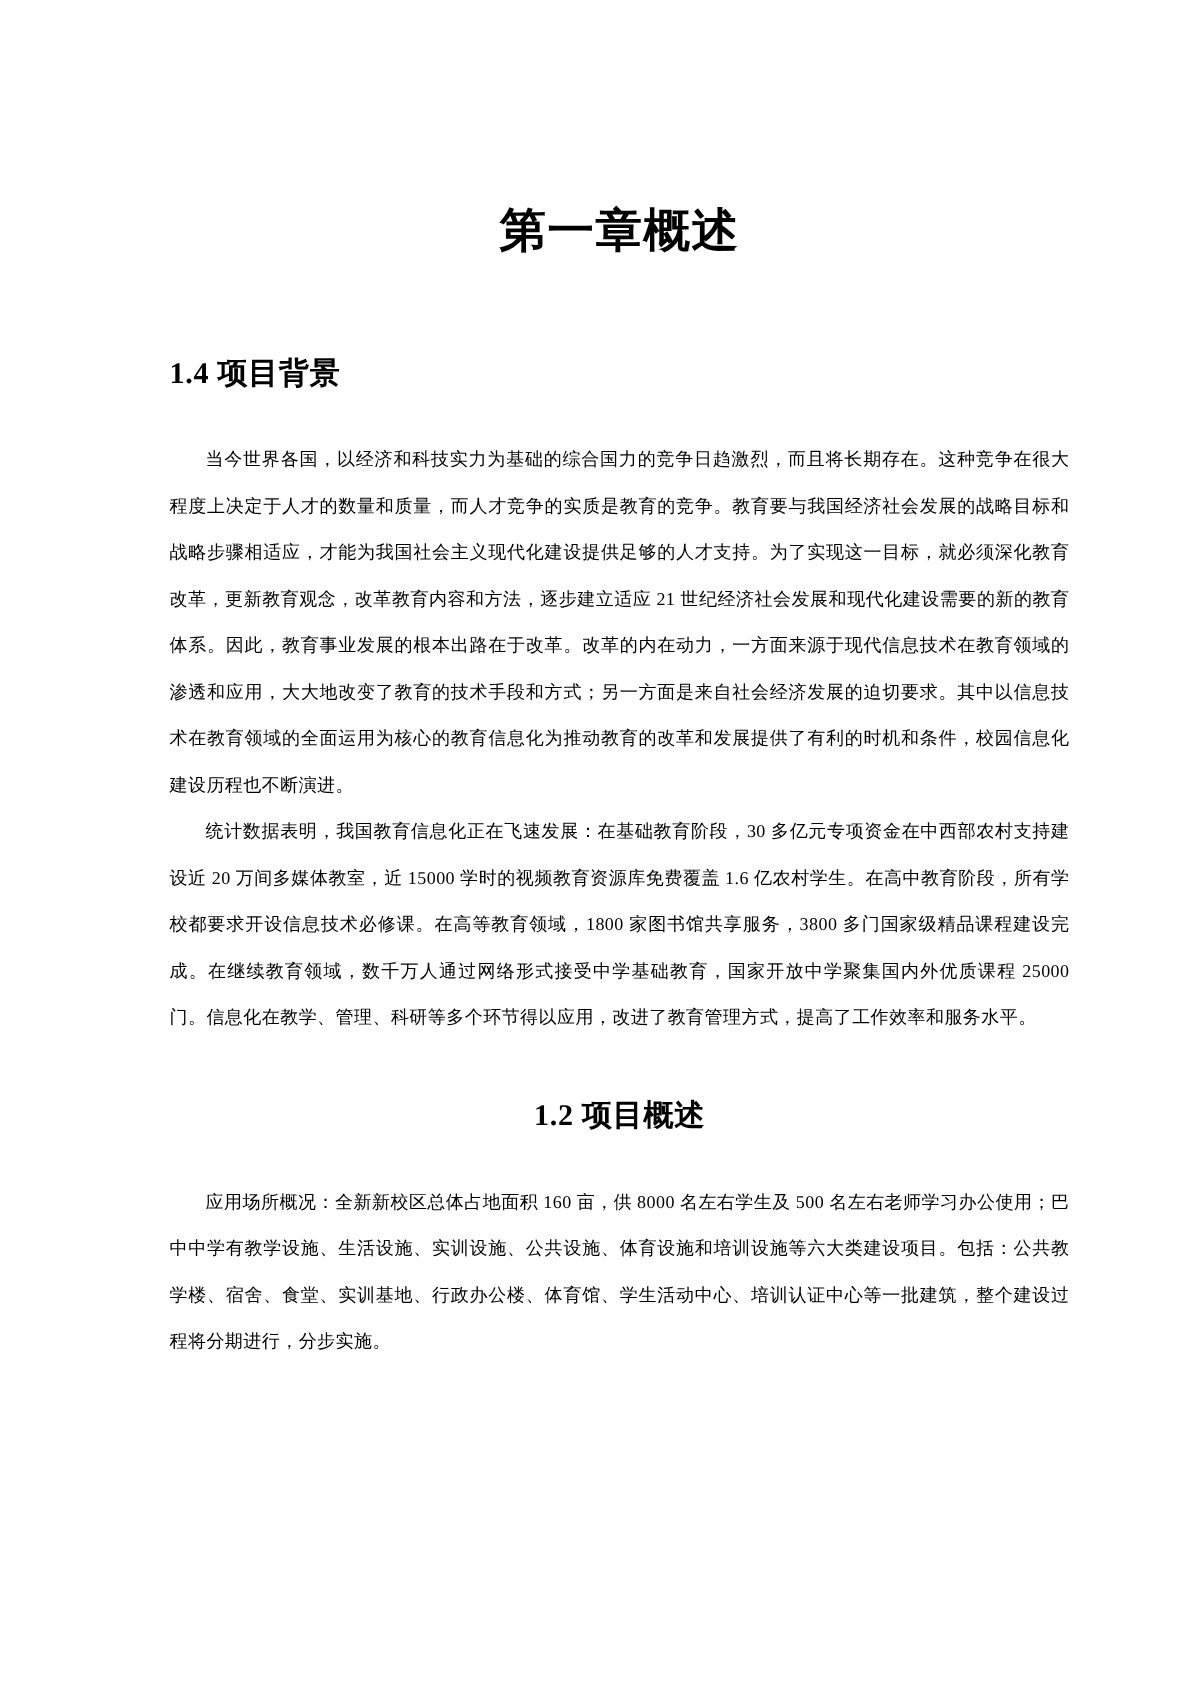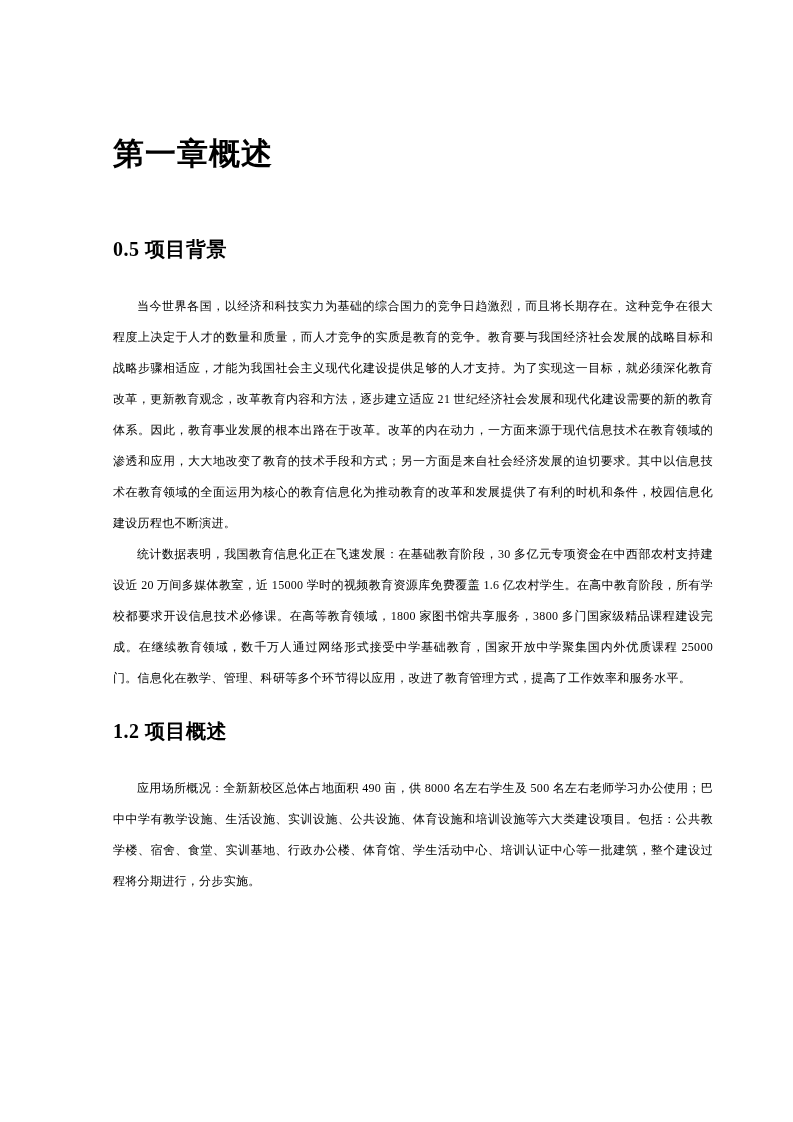--- a/index.html
+++ b/index.html
@@ -17,55 +17,57 @@
     height: 1122px;
     background: #ffffff;
   }
   .content {
     padding: 132px 80px 0 113px; 
   }
   .doc-title {
     font-size: 31px;
     font-weight: 700;
     line-height: 44px;
+    text-align: center;
     letter-spacing: 1px;
     margin-bottom: 59px;
   }
   .sec-heading {
     font-size: 20px;
     font-weight: 700;
     line-height: 28px;
     margin-bottom: 28px;
     letter-spacing: 0.5px;
   }
   .sec-heading.second {
-    margin-top: 23px;
+    margin-top: 36px;
+    text-align: center;
   }
   .body-para {
     font-size: 12px;
     line-height: 31px;
     text-align: justify;
     text-justify: inter-ideograph;
     text-indent: 2em;
     letter-spacing: 0.3px;
   }
 </style>
 </head>
 <body>
 
 <div class="doc-page">
   <div class="content">
 
     <h1 class="doc-title">第一章概述</h1>
 
-    <h2 class="sec-heading">0.5 项目背景</h2>
+    <h2 class="sec-heading">1.4 项目背景</h2>
 
     <p class="body-para">当今世界各国，以经济和科技实力为基础的综合国力的竞争日趋激烈，而且将长期存在。这种竞争在很大程度上决定于人才的数量和质量，而人才竞争的实质是教育的竞争。教育要与我国经济社会发展的战略目标和战略步骤相适应，才能为我国社会主义现代化建设提供足够的人才支持。为了实现这一目标，就必须深化教育改革，更新教育观念，改革教育内容和方法，逐步建立适应 21 世纪经济社会发展和现代化建设需要的新的教育体系。因此，教育事业发展的根本出路在于改革。改革的内在动力，一方面来源于现代信息技术在教育领域的渗透和应用，大大地改变了教育的技术手段和方式；另一方面是来自社会经济发展的迫切要求。其中以信息技术在教育领域的全面运用为核心的教育信息化为推动教育的改革和发展提供了有利的时机和条件，校园信息化建设历程也不断演进。</p>
 
     <p class="body-para">统计数据表明，我国教育信息化正在飞速发展：在基础教育阶段，30 多亿元专项资金在中西部农村支持建设近 20 万间多媒体教室，近 15000 学时的视频教育资源库免费覆盖 1.6 亿农村学生。在高中教育阶段，所有学校都要求开设信息技术必修课。在高等教育领域，1800 家图书馆共享服务，3800 多门国家级精品课程建设完成。在继续教育领域，数千万人通过网络形式接受中学基础教育，国家开放中学聚集国内外优质课程 25000 门。信息化在教学、管理、科研等多个环节得以应用，改进了教育管理方式，提高了工作效率和服务水平。</p>
 
 
     <h2 class="sec-heading second">1.2 项目概述</h2>
 
-    <p class="body-para">应用场所概况：全新新校区总体占地面积 490 亩，供 8000 名左右学生及 500 名左右老师学习办公使用；巴中中学有教学设施、生活设施、实训设施、公共设施、体育设施和培训设施等六大类建设项目。包括：公共教学楼、宿舍、食堂、实训基地、行政办公楼、体育馆、学生活动中心、培训认证中心等一批建筑，整个建设过程将分期进行，分步实施。</p>
+    <p class="body-para">应用场所概况：全新新校区总体占地面积 160 亩，供 8000 名左右学生及 500 名左右老师学习办公使用；巴中中学有教学设施、生活设施、实训设施、公共设施、体育设施和培训设施等六大类建设项目。包括：公共教学楼、宿舍、食堂、实训基地、行政办公楼、体育馆、学生活动中心、培训认证中心等一批建筑，整个建设过程将分期进行，分步实施。</p>
 
   </div>
 </div>
 
 </body></html>

